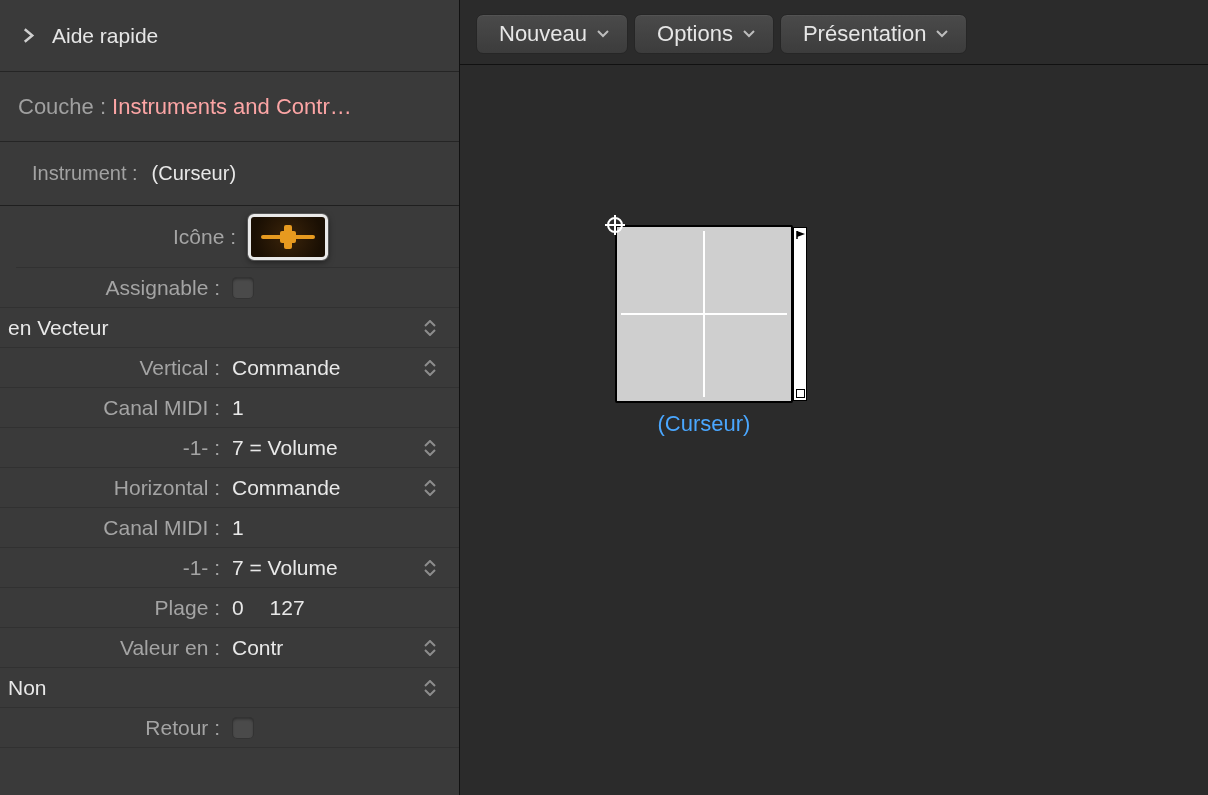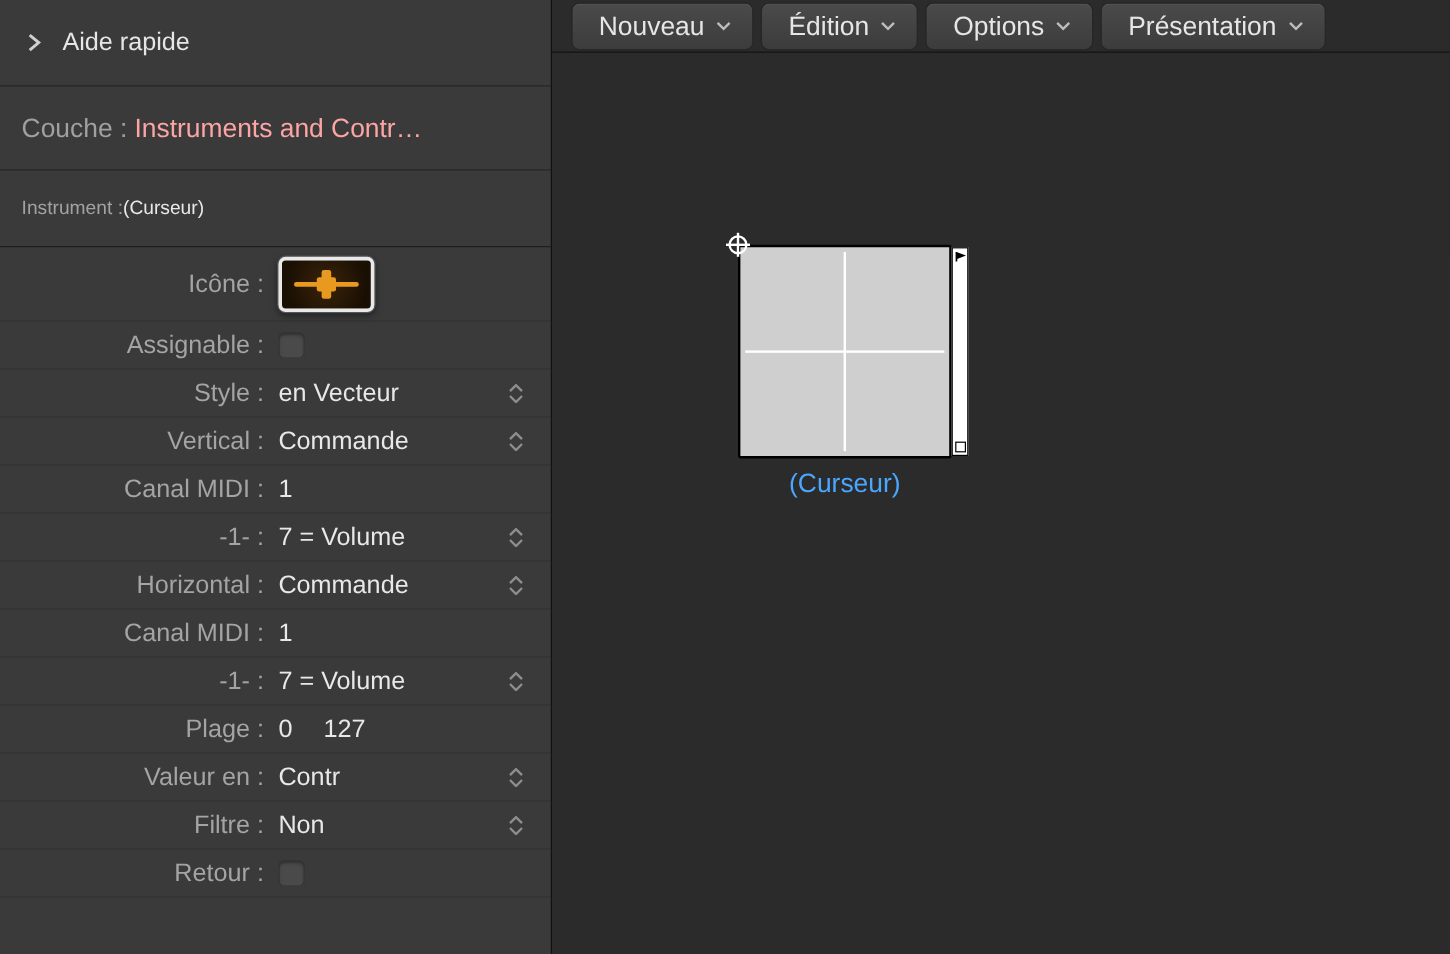--- a/index.html
+++ b/index.html
@@ -42,38 +42,39 @@
     overflow: hidden;
   }
   .layer-row .label { color: #a0a0a0; }
   .layer-row .value { color: #fca5a5; margin-left: 6px; overflow:hidden; text-overflow: ellipsis;}
 
   .instrument-row {
     display: flex;
     align-items: center;
     height: 64px;
     padding: 0 18px 0 18px;
+    gap: 14px;
     border-bottom: 1px solid rgba(0,0,0,0.45);
     color: #e8e8e8;
-    font-size: 16px;
+    font-size: 20px;
   }
   .instrument-row .sub { color: #a2a2a2; }
   .instrument-row .val { color: #e8e8e8; }
 
   .prop-list { display:flex; flex-direction:column; }
   .prop-row {
     display:flex;
     align-items: center;
     height: 40px;
     padding-right: 20px;
     border-bottom: 1px solid rgba(0,0,0,0.15);
     color:#e2e2e2;
     font-size: 21px;
   }
-  .prop-row.tall { height: 62px; }
+  .prop-row.tall { height: 62px; margin-left: 16px; }
   .prop-row .label {
     width: 224px;
     text-align: right;
     color:#a4a4a4;
     padding-right: 4px;
     white-space: nowrap;
   }
   .prop-row .value-wrap {
     flex: 1;
     display:flex;
@@ -116,23 +117,23 @@
 
   
   .canvas-area {
     flex:1;
     height:100%;
     background:#2b2b2b;
     display:flex;
     flex-direction:column;
   }
   .toolbar {
-    height: 44px;
-    display:flex;
-    align-items:center;
+    height: 65px;
+    display:flex;
+    align-items:flex-end;
     gap: 6px;
     padding: 10px 16px;
     border-bottom: 1px solid #111;
     background:#2b2b2b;
   }
   .menu-btn {
     display:flex;
     align-items:center;
     justify-content: center;
     gap: 10px;
@@ -245,21 +246,20 @@
     </div>
 
     <div class="prop-row">
       <span class="label">Assignable :</span>
       <div class="value-wrap">
         <div class="checkbox"></div>
       </div>
     </div>
 
     <div class="prop-row">
-      <span class="label">Style :</span>
       <div class="value-wrap">
         <span>en Vecteur</span>
         <span class="stepper">
           <svg viewBox="0 0 12 8">
               <polyline points="1,6 6,1 11,6" fill="none" stroke="#8d8d8d" stroke-width="2"></polyline>
             </svg>
           <svg viewBox="0 0 12 8">
               <polyline points="1,2 6,7 11,2" fill="none" stroke="#8d8d8d" stroke-width="2"></polyline>
             </svg>
         </span>
@@ -358,21 +358,20 @@
               <polyline points="1,6 6,1 11,6" fill="none" stroke="#8d8d8d" stroke-width="2"></polyline>
             </svg>
           <svg viewBox="0 0 12 8">
               <polyline points="1,2 6,7 11,2" fill="none" stroke="#8d8d8d" stroke-width="2"></polyline>
             </svg>
         </span>
       </div>
     </div>
 
     <div class="prop-row">
-      <span class="label">Filtre :</span>
       <div class="value-wrap">
         <span>Non</span>
         <span class="stepper">
           <svg viewBox="0 0 12 8">
               <polyline points="1,6 6,1 11,6" fill="none" stroke="#8d8d8d" stroke-width="2"></polyline>
             </svg>
           <svg viewBox="0 0 12 8">
               <polyline points="1,2 6,7 11,2" fill="none" stroke="#8d8d8d" stroke-width="2"></polyline>
             </svg>
         </span>
@@ -386,26 +385,20 @@
       </div>
     </div>
 
   </div>
 </div>
 
 <div class="canvas-area">
   <div class="toolbar">
     <div class="menu-btn">
       <span>Nouveau</span>
-      <svg viewBox="0 0 12 8">
-          <polyline points="1,1 6,6 11,1" fill="none" stroke="#bdbdbd" stroke-width="2"></polyline>
-        </svg>
-    </div>
-    <div class="menu-btn">
-      <span>Édition</span>
       <svg viewBox="0 0 12 8">
           <polyline points="1,1 6,6 11,1" fill="none" stroke="#bdbdbd" stroke-width="2"></polyline>
         </svg>
     </div>
     <div class="menu-btn">
       <span>Options</span>
       <svg viewBox="0 0 12 8">
           <polyline points="1,1 6,6 11,1" fill="none" stroke="#bdbdbd" stroke-width="2"></polyline>
         </svg>
     </div>

